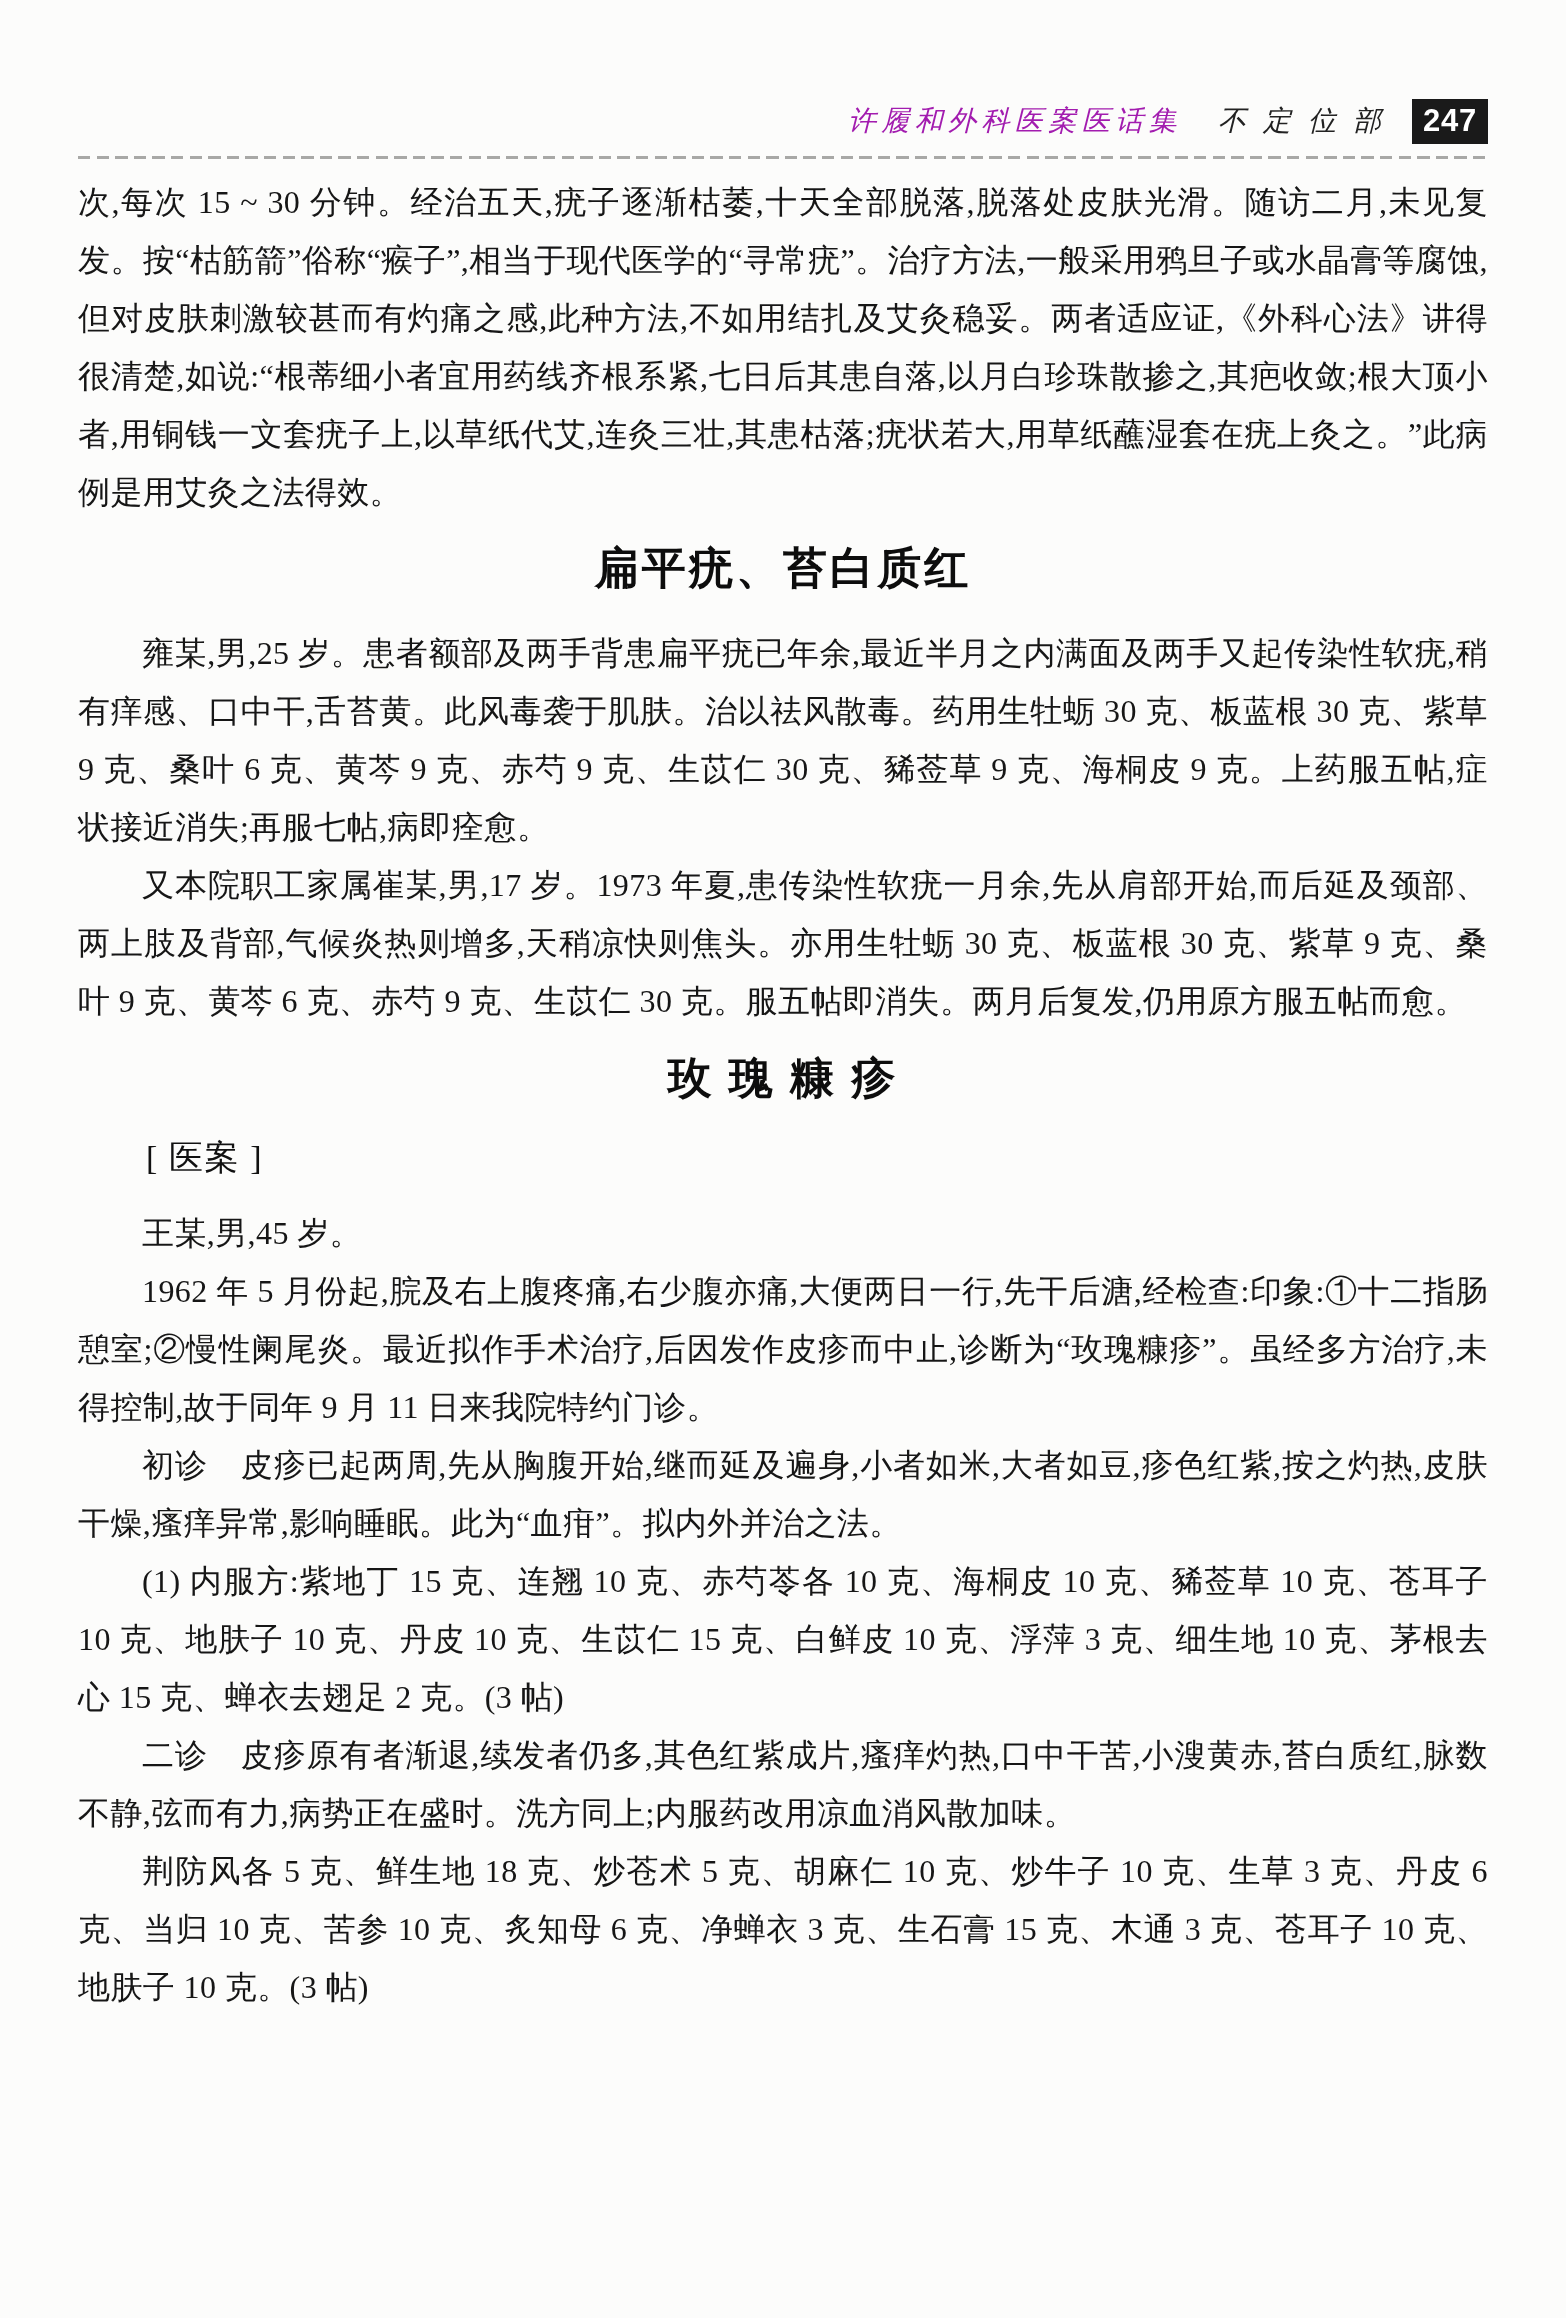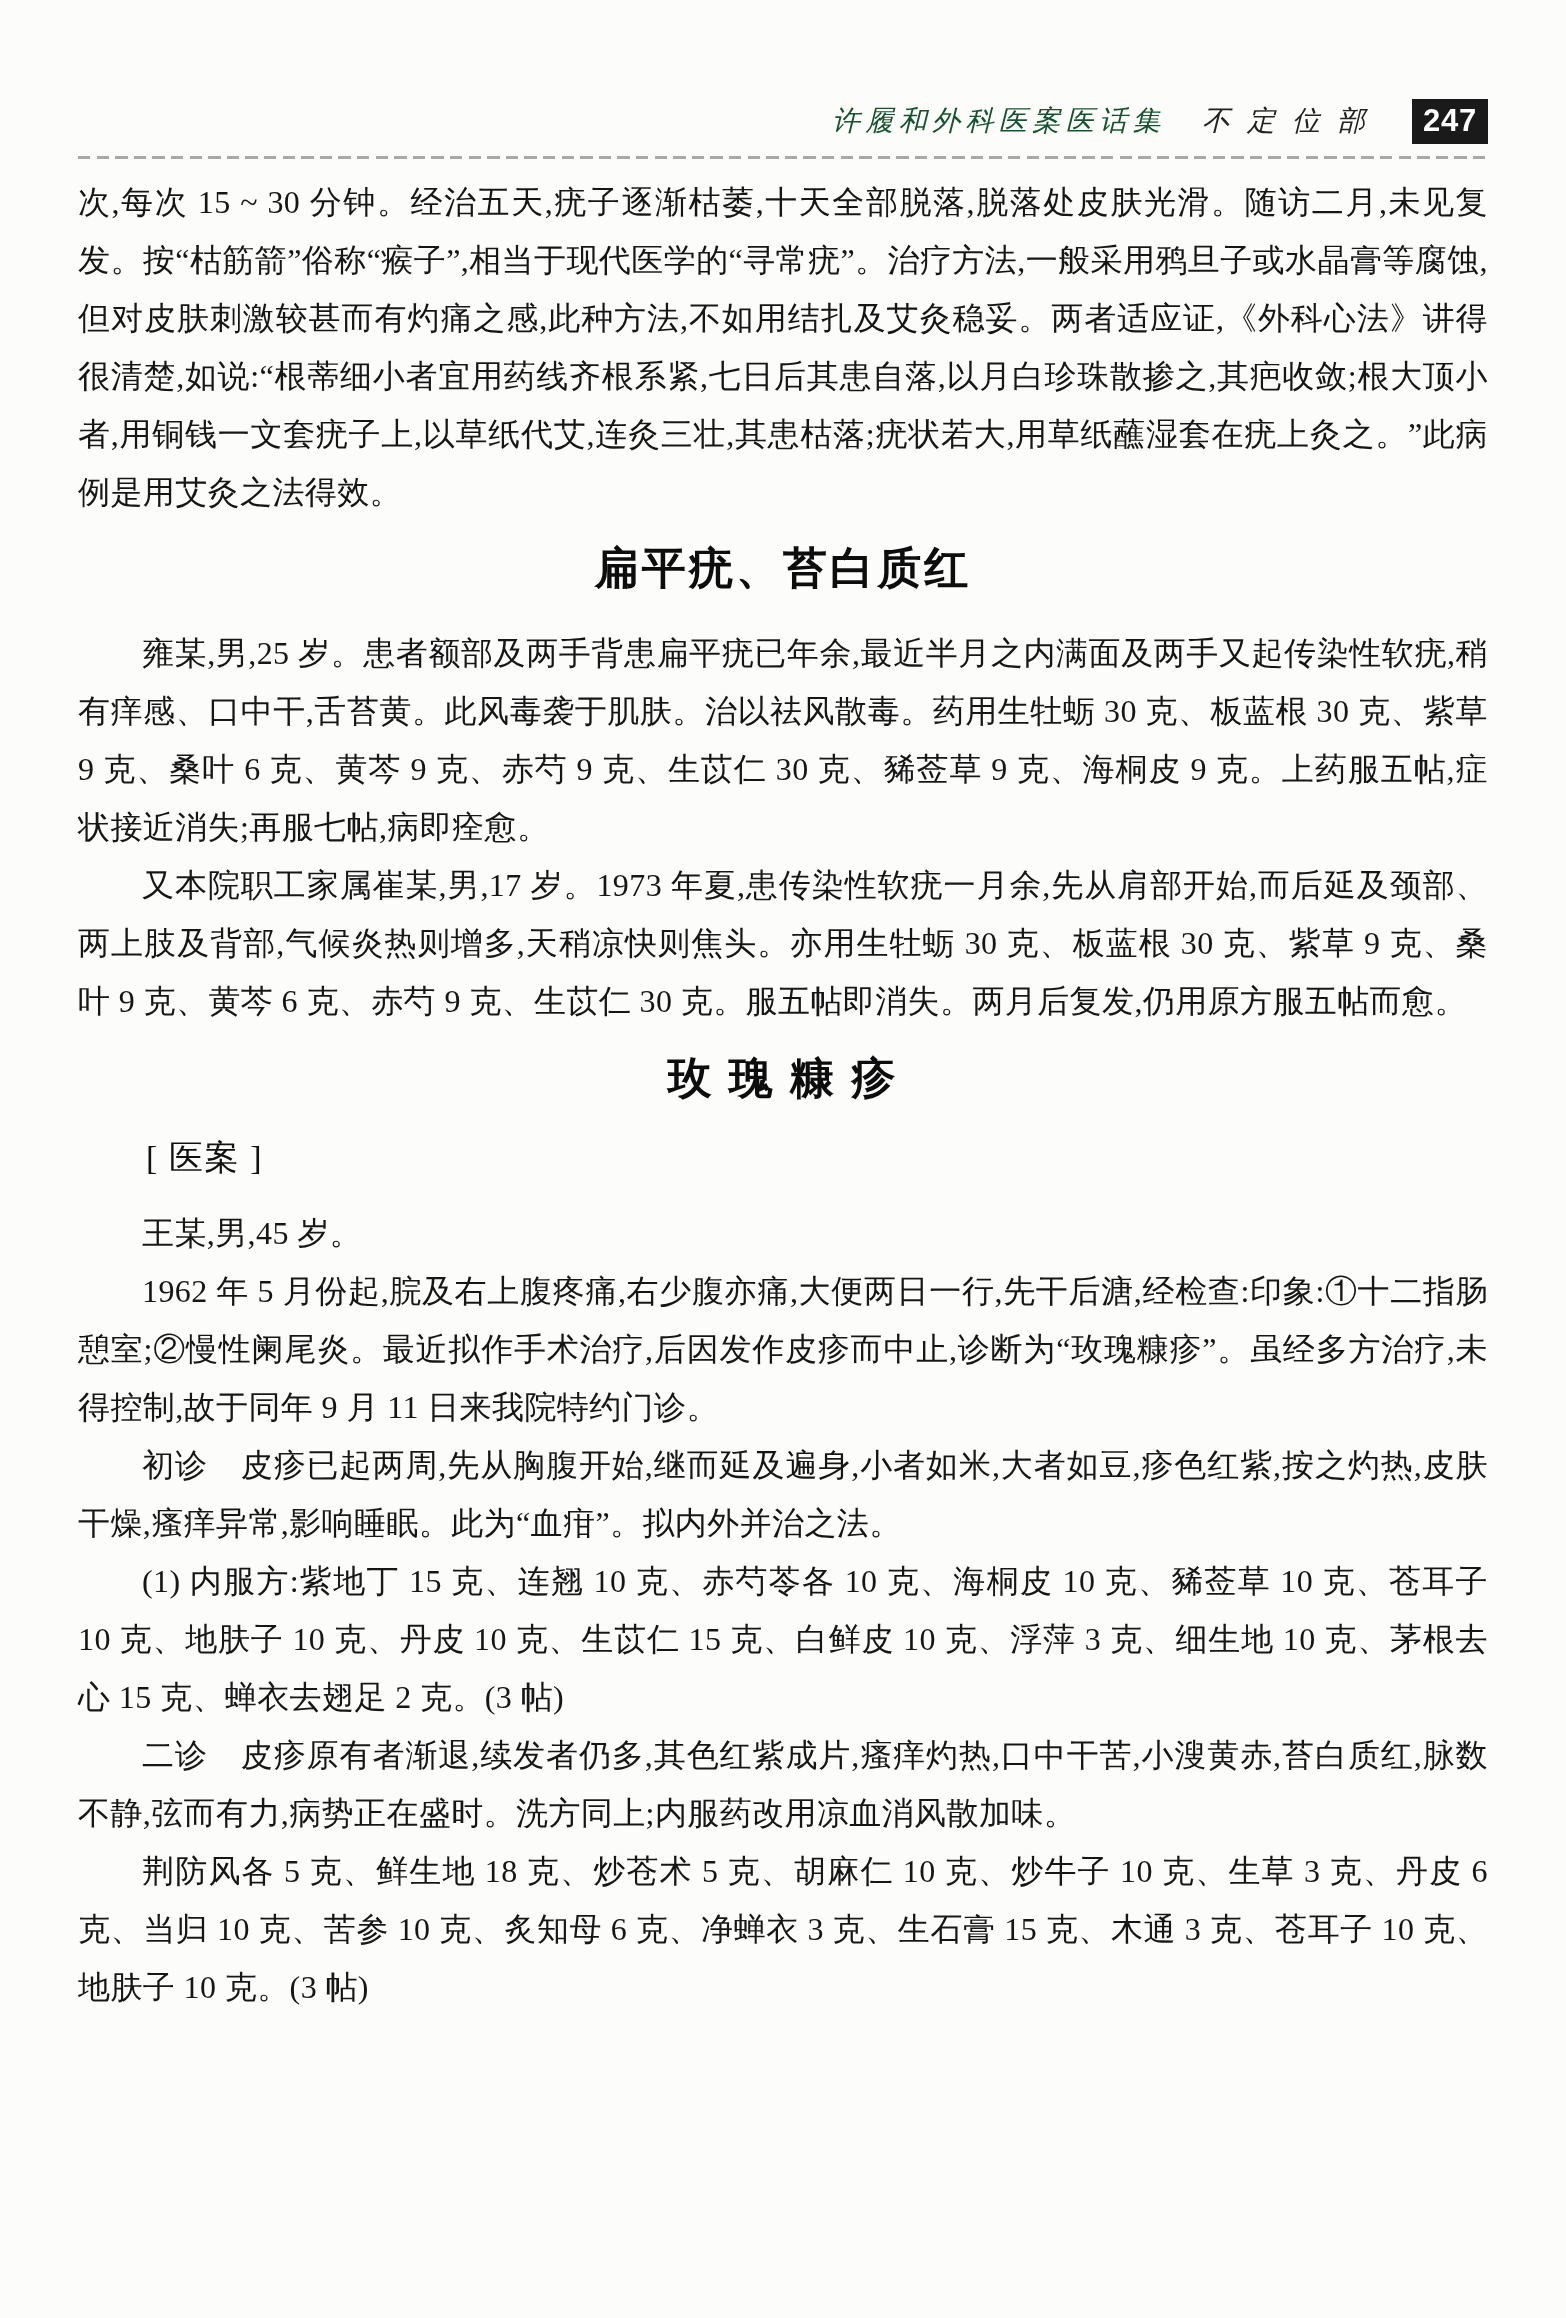--- a/index.html
+++ b/index.html
@@ -26,39 +26,39 @@
     display: flex;
     justify-content: flex-end;
     align-items: center;
     padding-top: 99px;
     line-height: 1;
   }
   .book-title {
     font-size: 28px;
     font-style: italic;
     letter-spacing: 5.4px;
-    color: #14532d;
+    color: #a21caf;
   }
   .section-name {
     font-size: 28px;
     font-style: italic;
     letter-spacing: 17px;
     margin-left: 36px;
     color: #222;
   }
   .page-badge {
     display: inline-block;
     background: #1a1a1a;
     color: #ffffff;
     font-family: "Liberation Sans", "DejaVu Sans", sans-serif;
     font-weight: bold;
     font-size: 31px;
     line-height: 1;
     padding: 6.2px 11px 7.8px 11px;
-    margin-left: 30px;
+    margin-left: 14px;
     letter-spacing: 0.8px;
   }
   .header-rule {
     margin-top: 12.4px;
     height: 2.3px;
     background: repeating-linear-gradient(90deg,
       #a8a8a6 0px, #a8a8a6 12.4px,
       transparent 12.4px, transparent 18.6px);
   }
   

